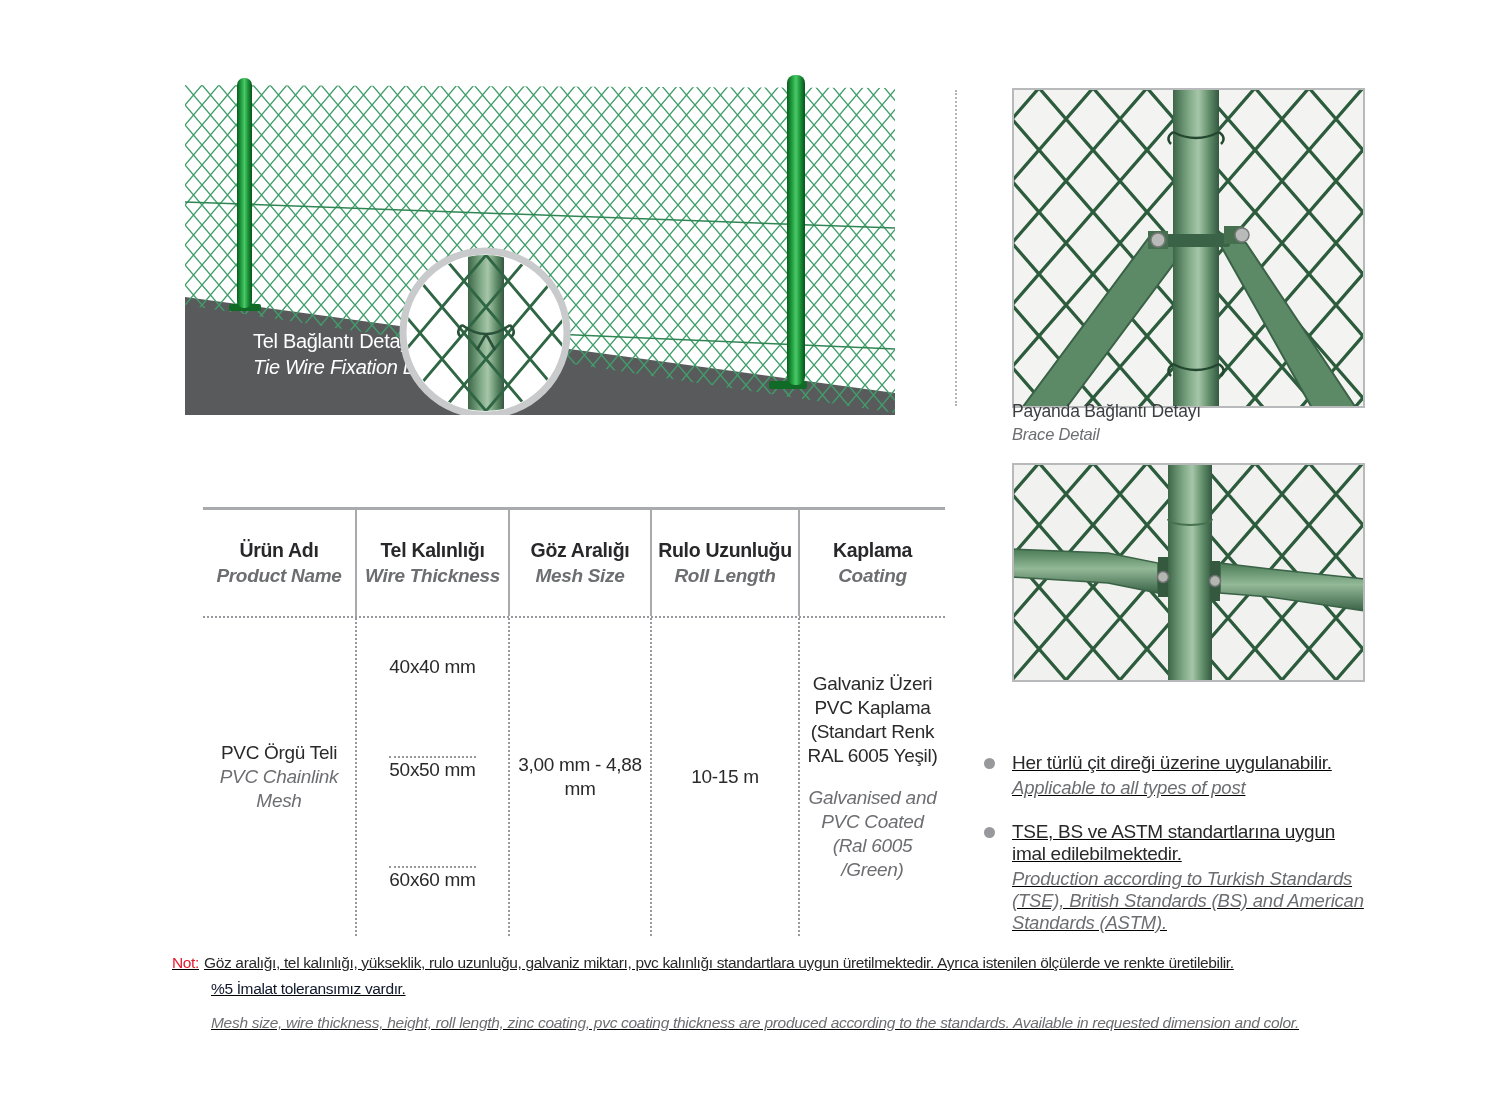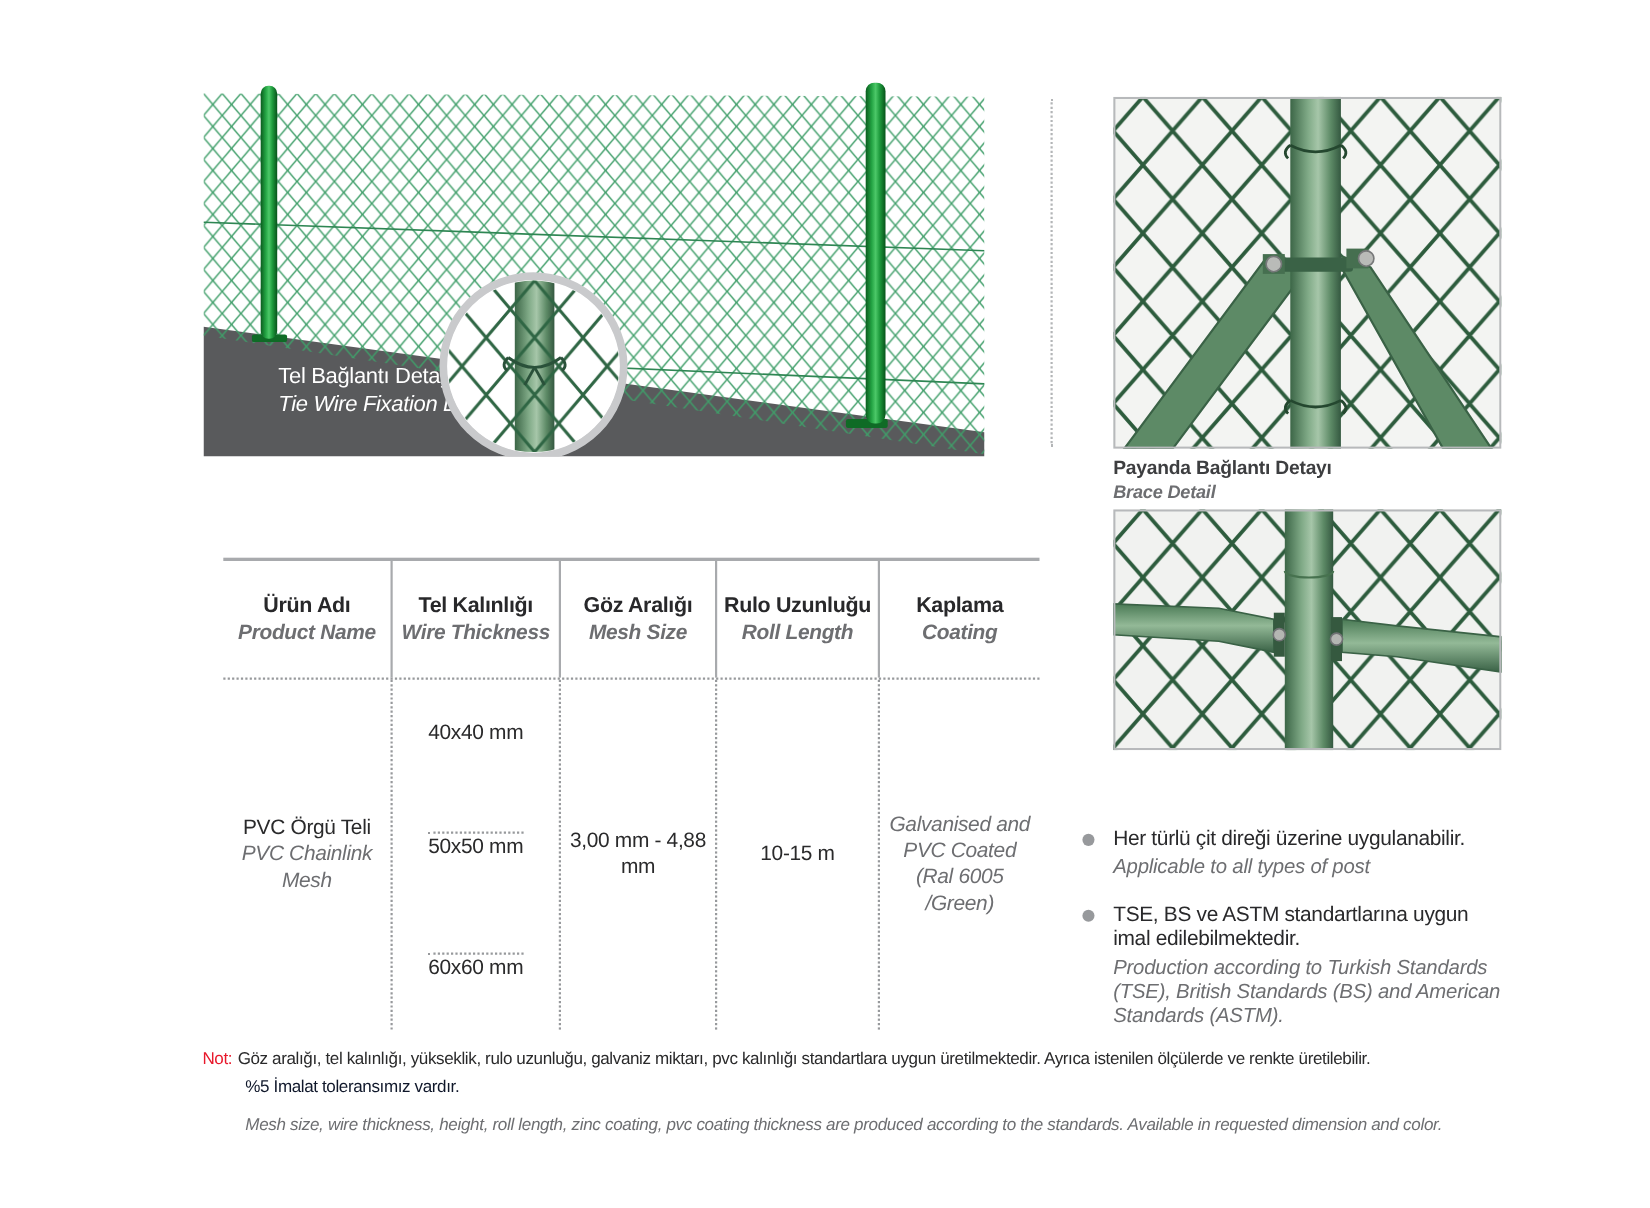--- a/index.html
+++ b/index.html
@@ -12,21 +12,21 @@
   .fence-image { position:absolute; left:185px; top:75px; width:710px; height:340px; }
 
   
   .v-sep { position:absolute; left:955px; top:90px; height:316px; width:0;
            border-left:2px dotted #b3b5b7; }
 
   
   .detail-a { position:absolute; left:1012px; top:88px; width:353px; height:320px; }
   .detail-b { position:absolute; left:1012px; top:463px; width:353px; height:219px; }
   .caption { position:absolute; left:1012px; width:360px; }
-  .caption-a { top:414px;font-weight:bold; }
+  .caption-a { top:400px; }
   .caption-b { top:690px; }
   .cap-tr { font-size:17.5px; color:#3d3e40; line-height:23px; letter-spacing:-0.2px; }
   .cap-en { font-size:16.5px; font-style:italic; color:#6d6e71; line-height:22px; letter-spacing:-0.2px; }
 
   
   .spec-table { position:absolute; left:203px; top:507px; width:742px; }
   .thead {
     display:grid; grid-template-columns:152px 153px 142px 148px 147px;
     border-top:3px solid #a8aaad; border-bottom:2px dotted #97999c;
   }
@@ -42,31 +42,31 @@
   .td + .td { border-left:2px dotted #97999c; }
   .t-main { font-size:19px; color:#2a2a2b; line-height:24px; letter-spacing:-0.3px; }
   .t-sub  { font-size:19px; font-style:italic; color:#6d6e71; line-height:24px; letter-spacing:-0.3px; }
   .mesh-col { display:grid; grid-template-rows:98px 106px 114px; }
   .mesh-cell { display:flex; justify-content:center; align-items:center; }
   .mesh-cell + .mesh-cell { border-top:2px dotted #97999c; }
   .coating-cell .t-sub { margin-top:18px; }
   .pad-x { padding:0 6px; }
 
   
-  .features { position:absolute; left:984px; top:752px; width:440px; }
+  .features { position:absolute; left:984px; top:752px; width:440px;text-decoration:underline; }
   .feature { position:relative; padding-left:28px; margin-bottom:22px; }
   .feature .dot { position:absolute; left:0; top:6px; width:11px; height:11px;
                   border-radius:50%; background:#97999c; }
   .f-tr { font-size:19px; color:#29292b; line-height:22px; letter-spacing:-0.3px; }
   .f-en { font-size:18.5px; font-style:italic; color:#6d6e71; line-height:22px;
           letter-spacing:-0.2px; margin-top:3px; }
   .feature-2 .f-tr, .feature-2 .f-en { max-width:356px; }
 
   
-  .note { position:absolute; left:184px; top:952px; width:1300px; }
+  .note { position:absolute; left:172px; top:952px; width:1300px;text-decoration:underline; }
   .note-line1 { font-size:15.5px; color:#2a2a2b; letter-spacing:-0.35px; line-height:22px; white-space:nowrap; }
   .note-label { color:#e8192c; margin-right:5px; }
   .note-line2 { padding-left:39px; font-size:15.5px; color:#0f172a; letter-spacing:-0.35px; line-height:22px; margin-top:4px; }
   .note-line3 { padding-left:39px; font-size:15.5px; font-style:italic; color:#6d6e71;
                 letter-spacing:-0.3px; margin-top:14px; white-space:nowrap; }
 
   svg text { font-family:"Liberation Sans", sans-serif; }
 </style>
 </head>
 <body>
@@ -225,20 +225,21 @@
         <div class="mesh-cell t-main">50x50 mm</div>
         <div class="mesh-cell t-main">60x60 mm</div>
       </div>
       <div class="td">
         <div class="t-main">3,00 mm - 4,88 mm</div>
       </div>
       <div class="td">
         <div class="t-main">10-15 m</div>
       </div>
       <div class="td coating-cell">
+        <div class="t-main pad-x">Galvaniz Üzeri PVC Kaplama (Standart Renk RAL 6005 Yeşil)</div>
         <div class="t-sub pad-x">Galvanised and PVC Coated (Ral 6005 /Green)</div>
       </div>
     </div>
   </div>
 
   <div class="features">
     <div class="feature feature-1">
       <span class="dot"></span>
       <div class="f-tr">Her türlü çit direği üzerine uygulanabilir.</div>
       <div class="f-en">Applicable to all types of post</div>

